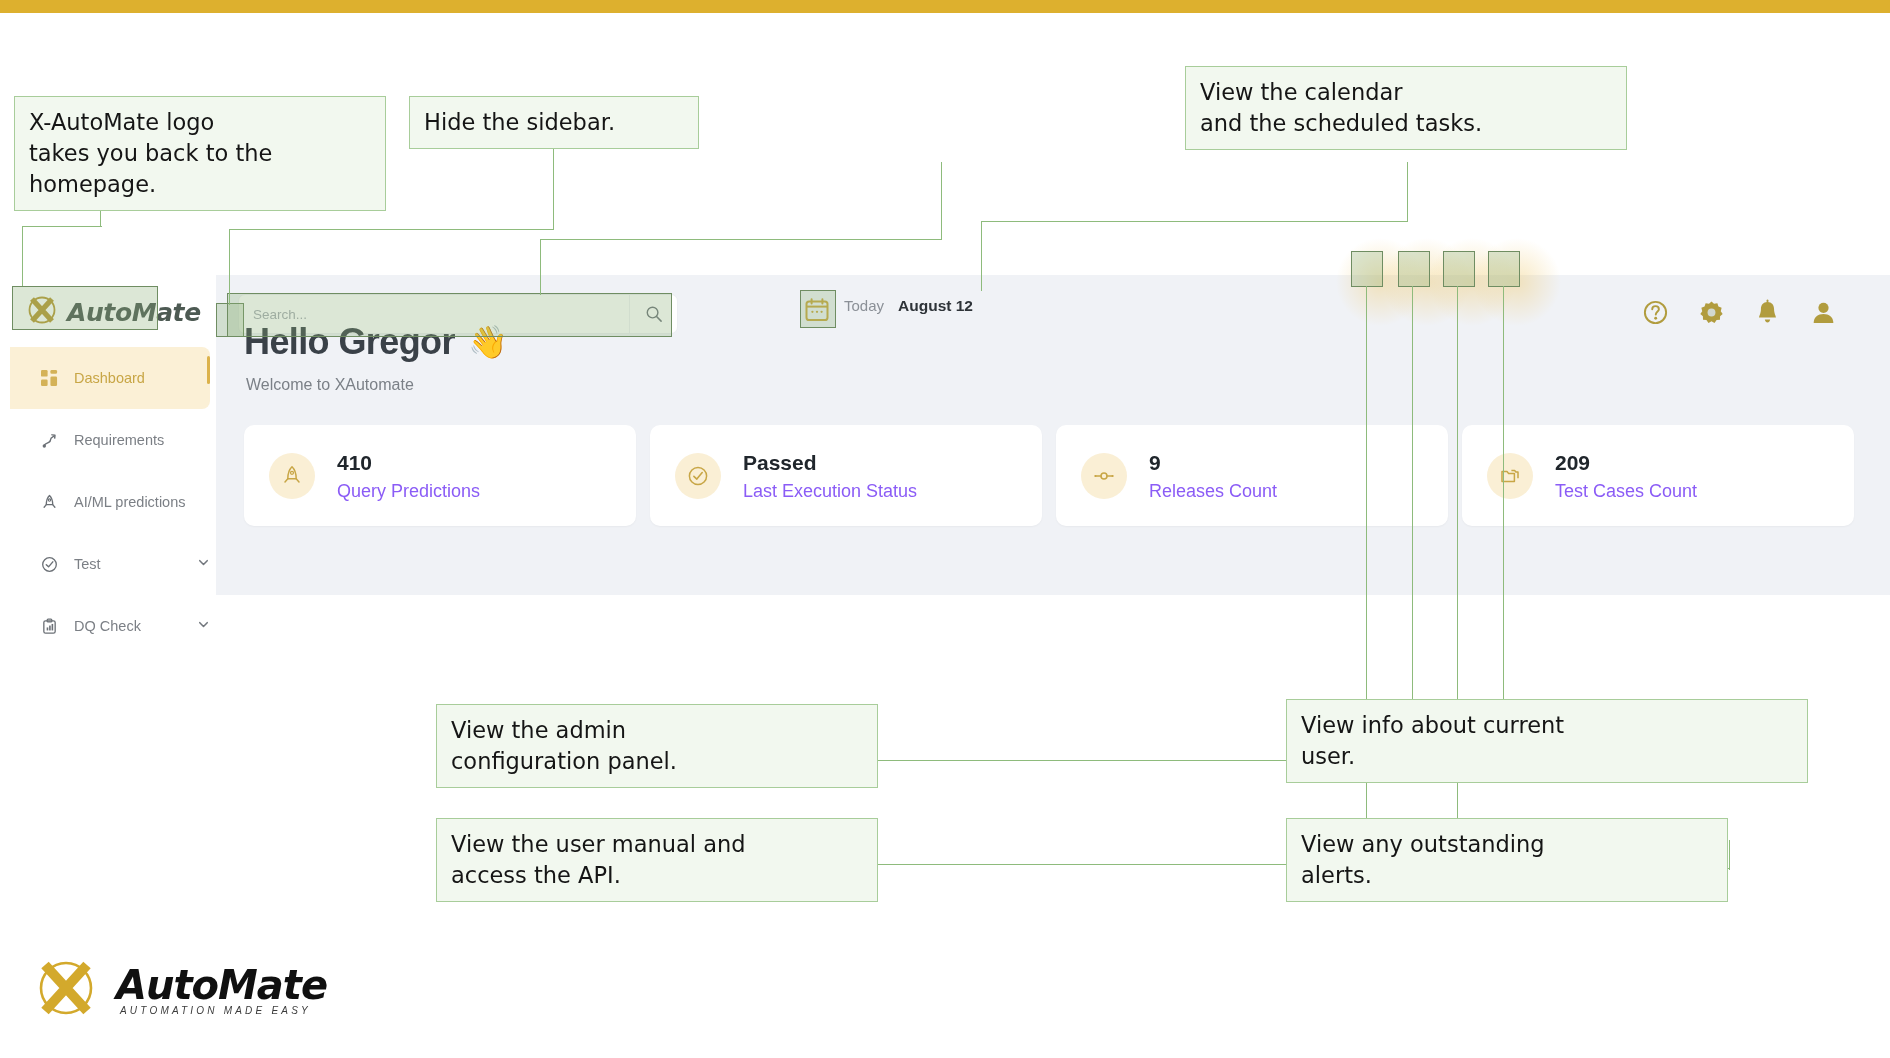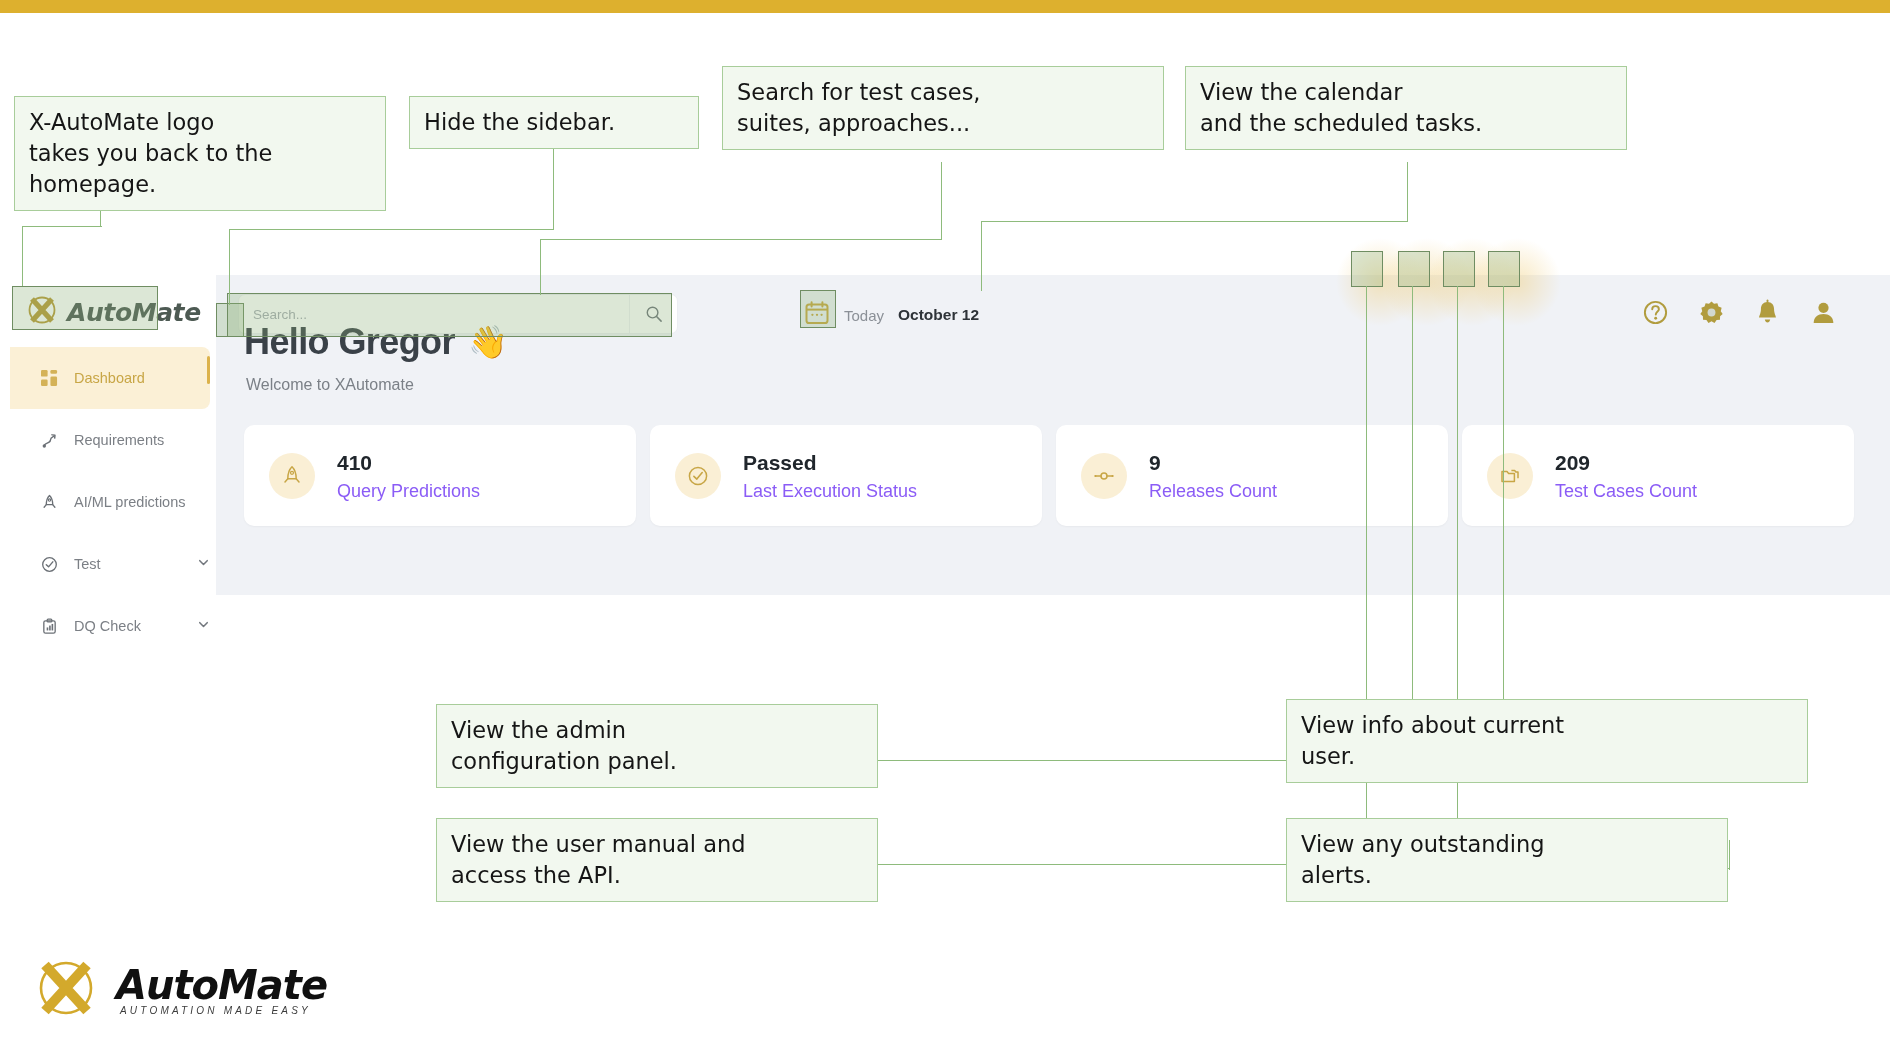--- a/index.html
+++ b/index.html
@@ -71,21 +71,21 @@
     font-family: "Liberation Sans", sans-serif; font-size: 13.5px;
     color: #9aa0a6; padding: 13px 14px; height: 100%;
   }
   .search-input::placeholder { color: #a8adb4; }
   .search-btn {
     width: 48px; height: 100%; display: flex; align-items: center; justify-content: center;
     border-left: 1px solid #f0f1f4; background: transparent;
   }
   .today {
     position: absolute; left: 588px; top: 22px; height: 36px;
-    display: flex; align-items: center; gap: 14px;
+    display: flex; gap: 14px;
   }
   .today-label { font-size: 15px; color: #8b9097; }
   .today-date { font-size: 15.5px; color: #2e3338; font-weight: bold; }
 
   .hdr-icons {
     position: absolute; right: 50px; top: 20px;
     display: flex; align-items: center; gap: 22px;
   }
   .hdr-ico { width: 34px; height: 34px; display: flex; align-items: center; justify-content: center; }
 
@@ -271,21 +271,21 @@
           <svg width="26" height="26" viewBox="0 0 26 26">
             <rect x="2.5" y="4.5" width="21" height="18.5" rx="2.6" fill="none" stroke="#c9a83f" stroke-width="2"></rect>
             <path d="M2.5 9.6 H23.5" stroke="#c9a83f" stroke-width="2"></path>
             <path d="M7.6 2.2 V6.6 M18.4 2.2 V6.6" stroke="#c9a83f" stroke-width="2" stroke-linecap="round"></path>
             <circle cx="8.4" cy="14.8" r="1.15" fill="#c9a83f"></circle>
             <circle cx="13" cy="14.8" r="1.15" fill="#c9a83f"></circle>
             <circle cx="17.6" cy="14.8" r="1.15" fill="#c9a83f"></circle>
           </svg>
         </span>
         <span class="today-label">Today</span>
-        <span class="today-date">October 12</span>
+        <span class="today-date">August 12</span>
       </div>
 
       <div class="hdr-icons">
         <span class="hdr-ico">
           <svg width="27" height="27" viewBox="0 0 28 28">
             <circle cx="14" cy="14" r="11" fill="none" stroke="#b19c3e" stroke-width="2"></circle>
             <path d="M10.6 10.6 C10.6 8.5 12.2 7.4 14 7.4 C16 7.4 17.5 8.6 17.5 10.5 C17.5 12.8 14.3 13.1 14.3 16.2" fill="none" stroke="#b19c3e" stroke-width="2" stroke-linecap="round"></path>
             <circle cx="14.2" cy="20" r="1.5" fill="#b19c3e"></circle>
           </svg>
         </span>
@@ -422,22 +422,20 @@
   <div class="conn-v" style="left:1729px; top:840px; height:30px;"></div>
 
   <div class="conn-v" style="left:1503px; top:286px; height:470px;"></div>
   <div class="conn-h" style="left:1503px; top:755px; width:261px;"></div>
   <div class="conn-v" style="left:1763px; top:700px; height:56px;"></div>
 
   <div class="ann" style="left:14px;   top:96px;  width:372px;">X-AutoMate logo
 takes you back to the
 homepage.</div>
   <div class="ann" style="left:409px;  top:96px;  width:290px;">Hide the sidebar.</div>
-  <div class="ann" style="left:722px;  top:66px;  width:442px;">Search for test cases,
-suites, approaches...</div>
   <div class="ann" style="left:1185px; top:66px;  width:442px;">View the calendar
 and the scheduled tasks.</div>
 
   <div class="ann" style="left:436px;  top:704px; width:442px;">View the admin
 configuration panel.</div>
   <div class="ann" style="left:436px;  top:818px; width:442px;">View the user manual and
 access the API.</div>
   <div class="ann" style="left:1286px; top:699px; width:522px;">View info about current
 user.</div>
   <div class="ann" style="left:1286px; top:818px; width:442px;">View any outstanding

